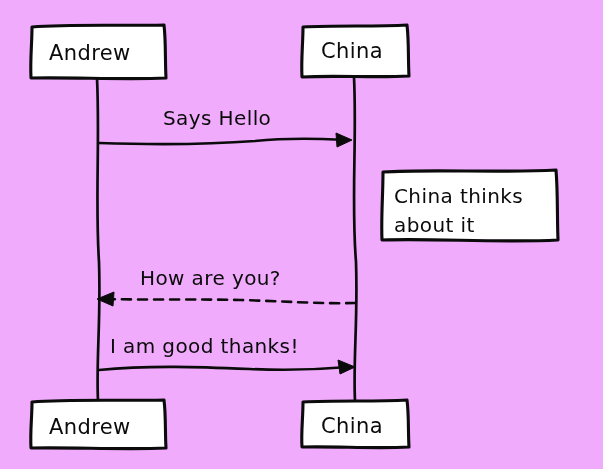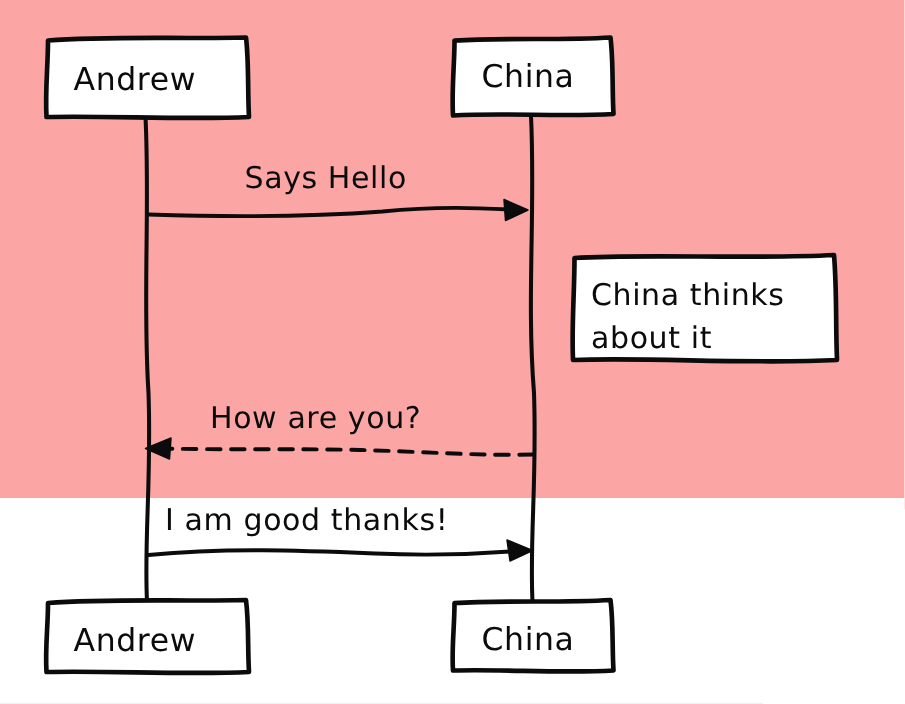--- a/index.html
+++ b/index.html
@@ -9,22 +9,22 @@
   }
   body {
     width: 603px;
     height: 469px;
     overflow: hidden;
     font-family: "DejaVu Sans", sans-serif;
   }
   #diagram-canvas {
     position: relative;
     width: 603px;
-    height: 332px;
-    background: #fca5a5;
+    height: 469px;
+    background: #f0abfc;
   }
   svg.sketch {
     position: absolute;
     top: 0;
     left: 0;
     width: 603px;
     height: 469px;
   }
   .stroke {
     fill: none;

